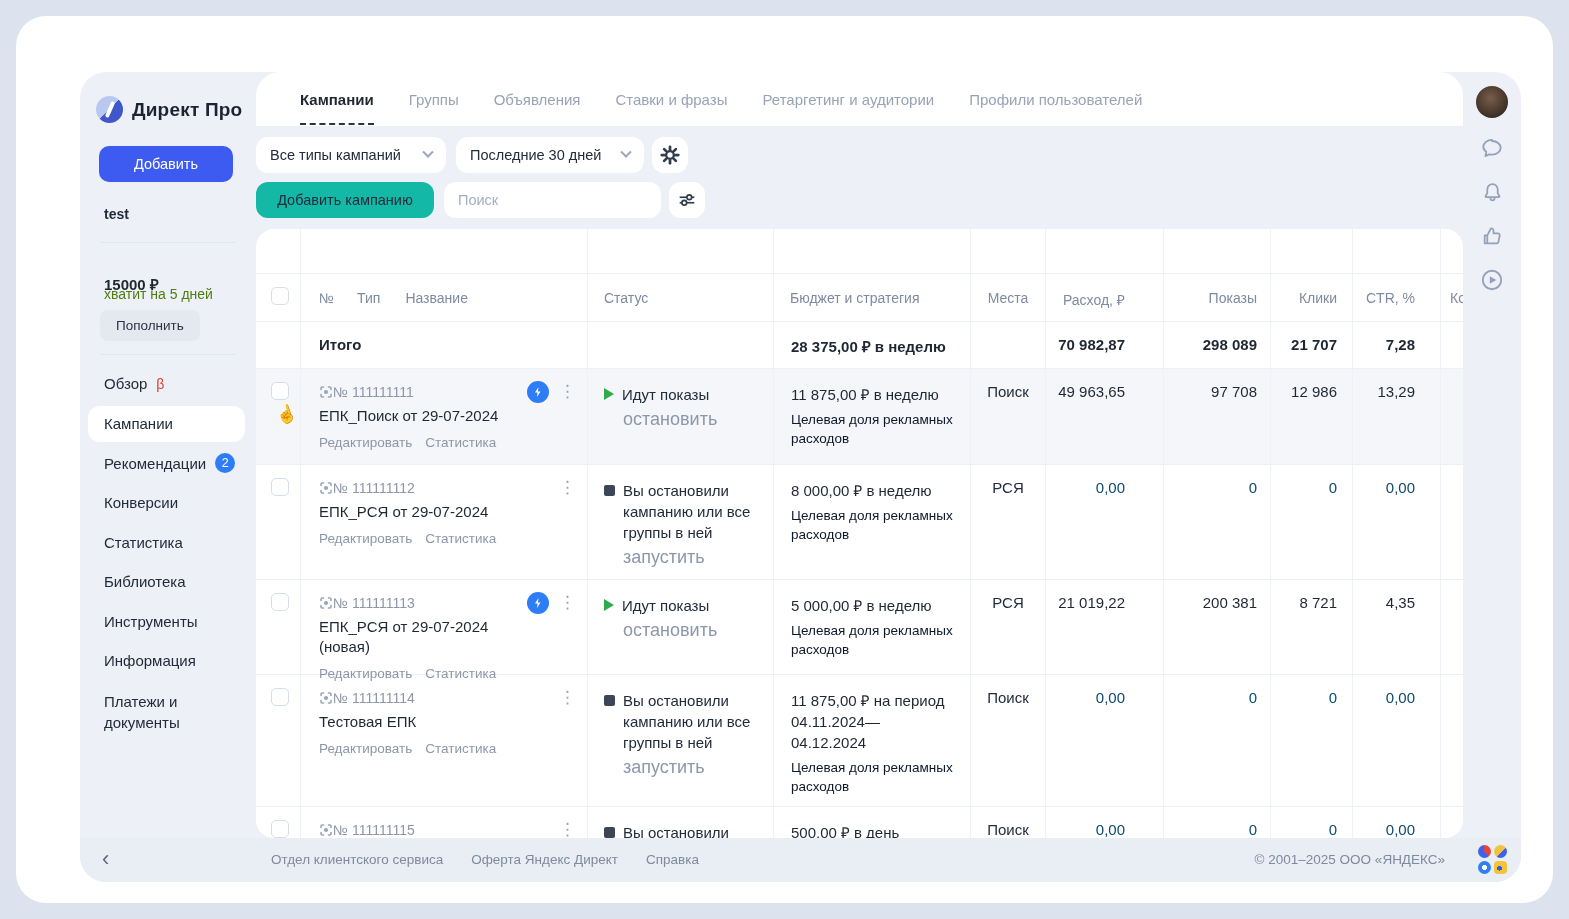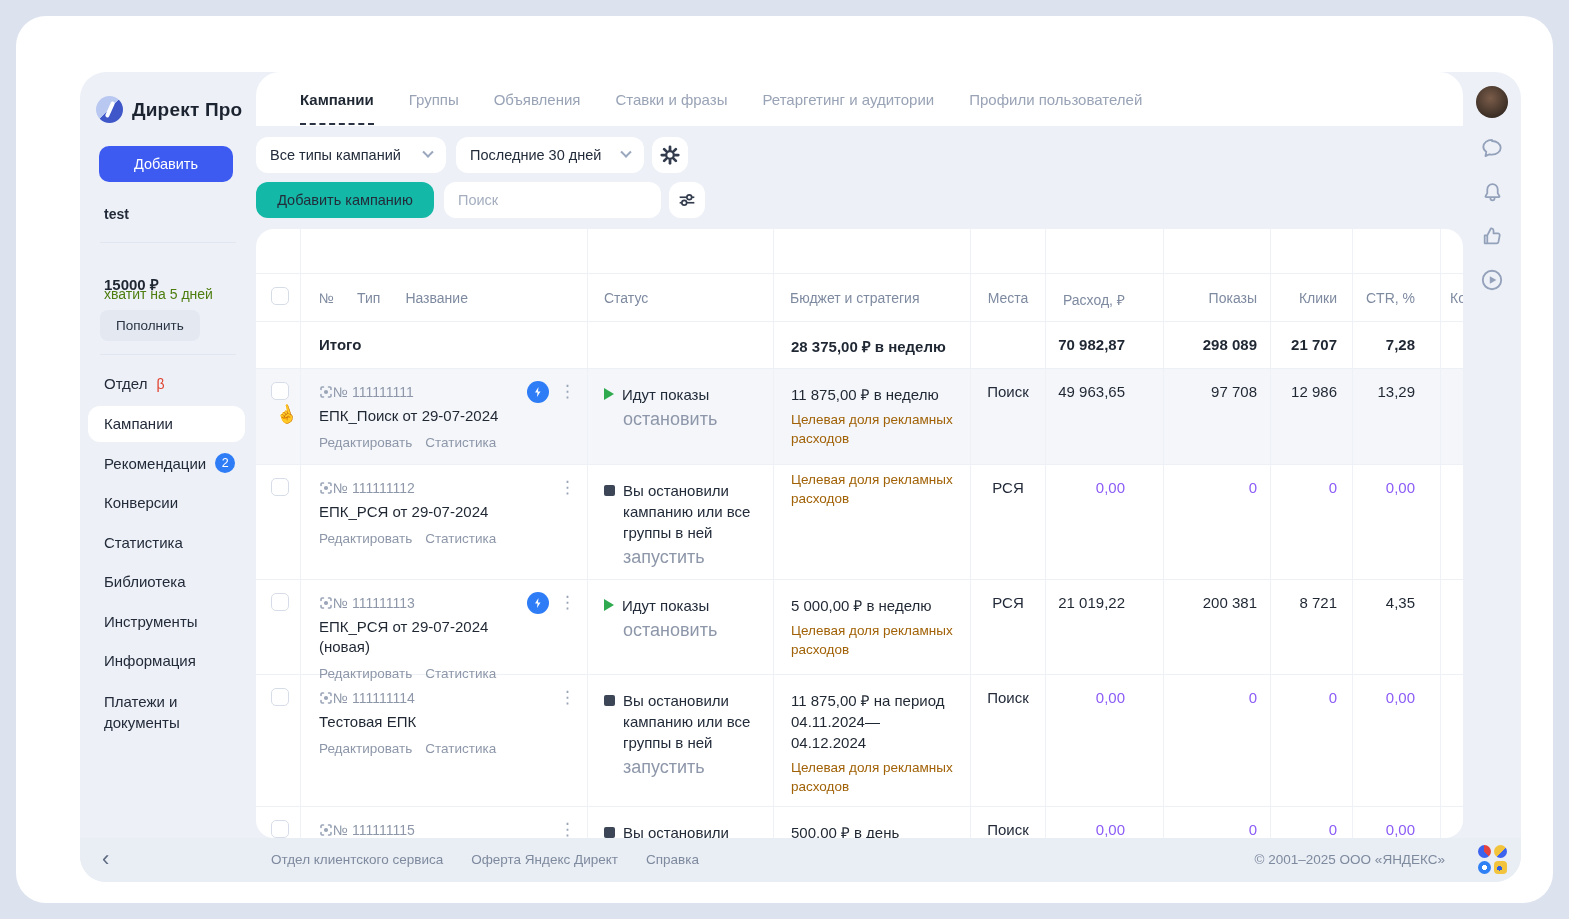--- a/index.html
+++ b/index.html
@@ -78,22 +78,22 @@
   .link { font-size:13.5px; color:#8d97a9; cursor:pointer; }
   .bolt-badge { position:absolute; right:38px; top:12px; width:22px; height:22px; border-radius:50%; background:#2e7df6; display:flex; align-items:center; justify-content:center; }
   .dots { position:absolute; right:11px; top:13px; font-size:17px; color:#9aa5b8; cursor:pointer; line-height:20px; }
   .statusline { display:flex; gap:8px; padding:15px 12px 0 16px; }
   .sicon { flex:none; margin-top:4px; }
   .sicon.play { width:0; height:0; border-left:10px solid #2faa4f; border-top:6px solid transparent; border-bottom:6px solid transparent; }
   .sicon.stop { width:11px; height:11px; background:#3d4657; border-radius:2px; margin-top:5px; }
   .stext { font-size:15px; color:#222b39; line-height:21px; }
   .saction { padding:4px 0 0 35px; font-size:18px; }
   .bmain { padding:15px 14px 0 17px; font-size:15px; color:#1f2733; line-height:21px; }
-  .bsub { padding:5px 14px 0 17px; font-size:13.5px; color:#a16207; line-height:19px; }
-  .dim .c-num, .dim .c-cost { color:#8b5cf6; }
+  .bsub { padding:5px 14px 0 17px; font-size:13.5px; color:#0f172a; line-height:19px; }
+  .dim .c-num, .dim .c-cost { color:#0c4a6e; }
   .cursor-hand { position:absolute; left:20px; top:35px; font-size:17px; color:#5f6b80; text-shadow:0 0 2px #fff, 0 0 2px #fff; transform:rotate(-18deg); }
   .type-icon { display:flex; }
 
   
   .rail { position:absolute; right:0; top:0; width:58px; height:766px; display:flex; flex-direction:column; align-items:center; }
   .avatar { margin-top:14px; width:32px; height:32px; border-radius:50%; background:radial-gradient(circle at 45% 38%, #7a5c49, #382c24 75%); cursor:pointer; }
   .rail-icon { margin-top:16px; width:28px; height:28px; display:flex; align-items:center; justify-content:center; cursor:pointer; }
 
   
   .footerbar { position:absolute; left:0; bottom:0; width:100%; height:44px; background:#e9edf4; border-radius:0 0 26px 26px; }
@@ -122,21 +122,21 @@
         </div>
         <button class="add-btn">Добавить</button>
         <div class="account">test</div>
         <div class="sdivider d1"></div>
         <div class="balance">15000 ₽</div>
         <div class="balance-note">хватит на 5 дней</div>
         <button class="topup-btn">Пополнить</button>
         <div class="sdivider d2"></div>
         <ul class="menu">
           <li>
-              <span class="mlabel">Отдел</span>
+              <span class="mlabel">Обзор</span>
               <span class="beta">β</span>
             </li>
           <li class="active">
               <span class="mlabel">Кампании</span>
             </li>
           <li>
               <span class="mlabel">Рекомендации</span>
               <span class="mbadge">2</span>
             </li>
           <li>
@@ -326,20 +326,21 @@
             <span class="dots">⋮</span>
           </div>
           <div class="cell c-status">
             <div class="statusline">
                 <span class="sicon stop"></span>
                 <span class="stext">Вы остановили кампанию или все группы в ней</span>
               </div>
             <div class="saction link">запустить</div>
           </div>
           <div class="cell c-budget">
+            <div class="bmain">8 000,00 ₽ в неделю</div>
             <div class="bsub">Целевая доля рекламных расходов</div>
           </div>
           <div class="cell c-places">РСЯ</div>
           <div class="cell c-cost c-num">0,00</div>
           <div class="cell c-shows c-num">0</div>
           <div class="cell c-clicks c-num">0</div>
           <div class="cell c-ctr c-num">0,00</div>
           <div class="cell c-conv"></div>
         </div>
 

